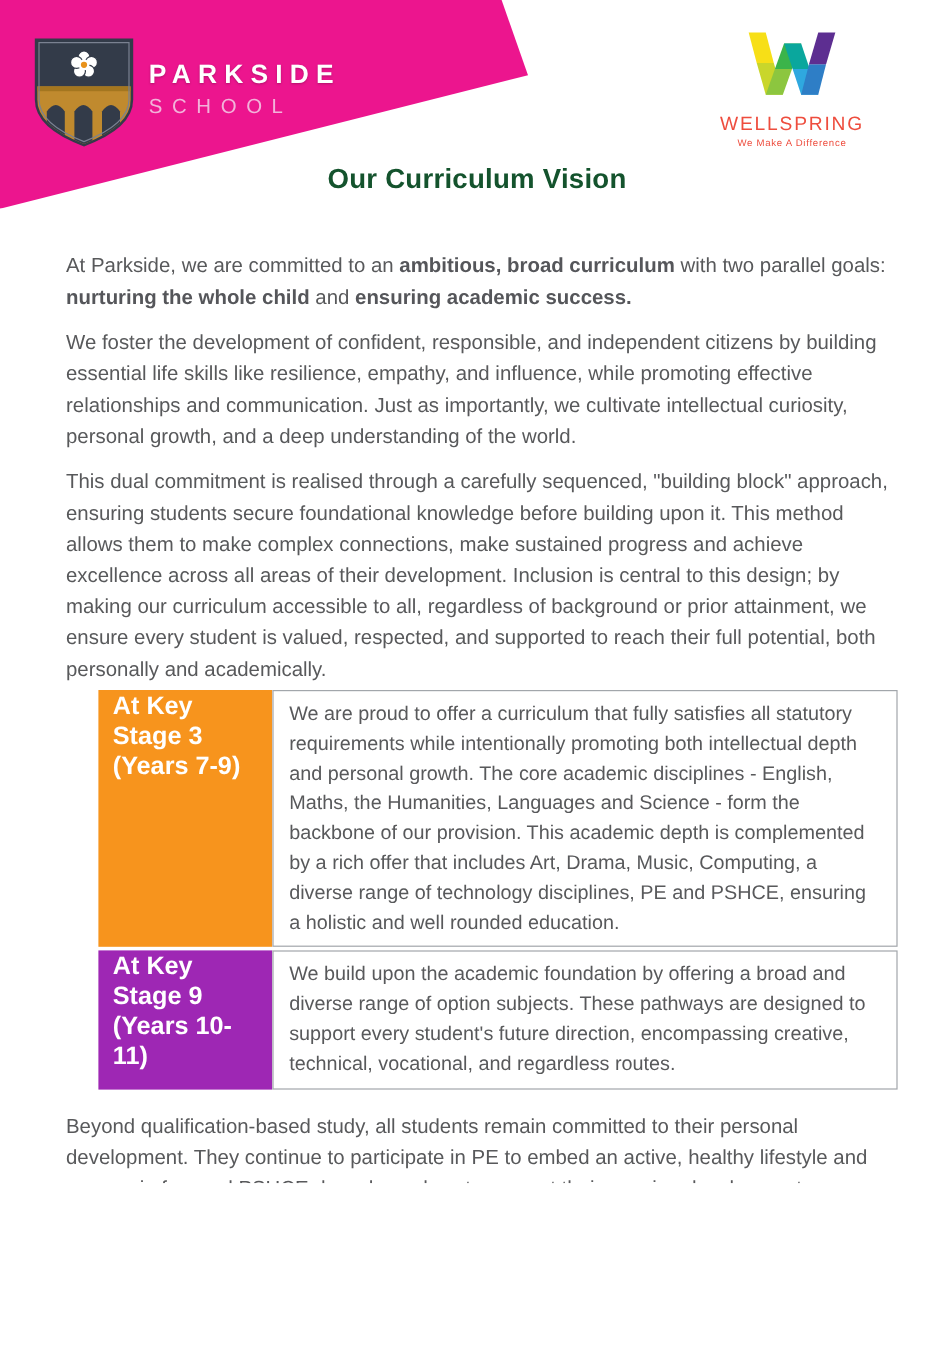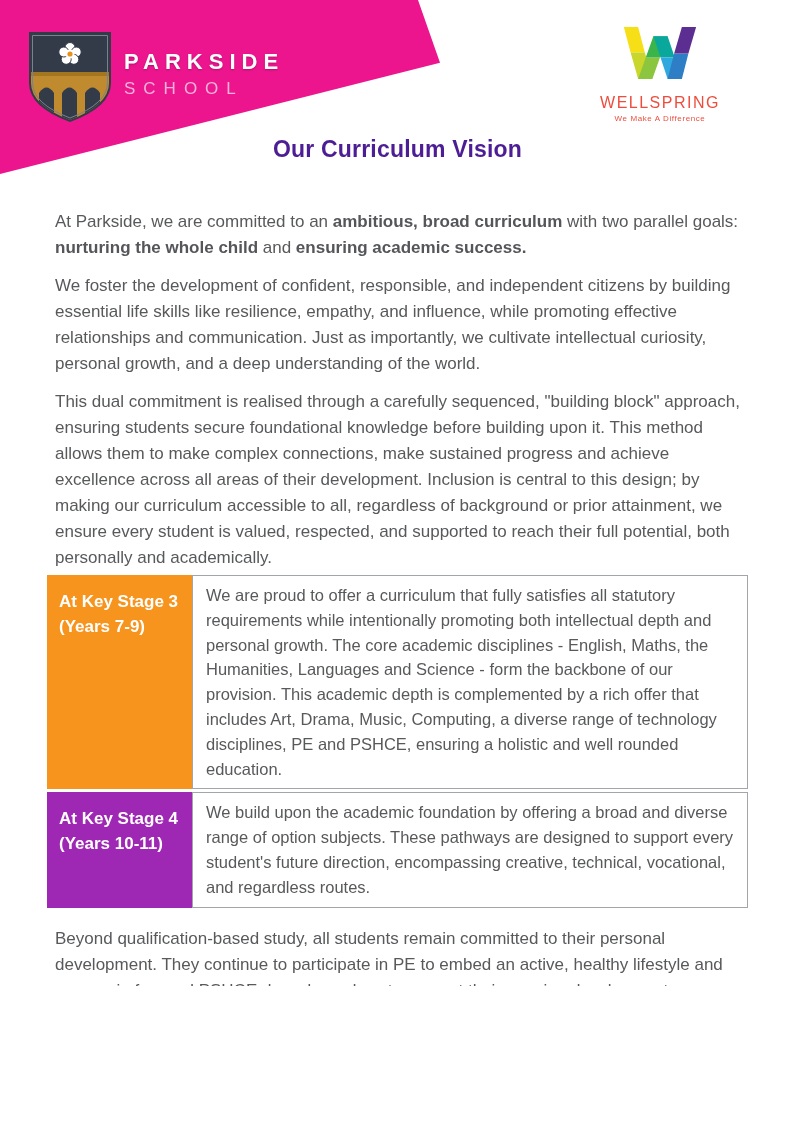--- a/index.html
+++ b/index.html
@@ -23,32 +23,32 @@
     color:#f2b3da;font-size:17px;letter-spacing:8px;margin-top:5px;font-weight:normal;
   }
   
   .trust{position:absolute;left:560px;top:24px;width:200px;text-align:center;z-index:3;}
   .trust .wmark{display:inline-block;}
   .trust-name{color:#ee4d3e;font-size:16px;letter-spacing:1.5px;margin-top:8px;font-weight:normal;}
   .trust-tagline{color:#ee4d3e;font-size:8px;letter-spacing:.6px;margin-top:2px;font-weight:normal;}
   
   .content{position:relative;z-index:1;padding:0 53px 0 55px;}
   .page-title{
-    margin:136px 0 13px 0;text-align:center;font-size:23px;font-weight:bold;color:#4c1d95;
+    margin:136px 0 13px 0;text-align:center;font-size:23px;font-weight:bold;color:#14532d;
     letter-spacing:.2px;
   }
   .para{font-size:17px;line-height:26px;margin:12px 0 0 0;}
   .para.first{margin-top:46px;}
   .para b{color:#55565a;}
   
   .ks-table{margin:4px -8px 0 -8px;}
   .ks-row{display:flex;align-items:stretch;margin-bottom:3px;}
   .ks-head{
-    width:121px;flex:0 0 121px;padding:14px 12px;color:#fff;font-weight:bold;
-    font-size:17px;line-height:25px;
+    width:121px;flex:0 0 121px;padding:1px 12px;color:#fff;font-weight:bold;
+    font-size:21px;line-height:25px;margin-left:35px;
   }
   .ks-body{
     flex:1;border:1px solid #a2a6ab;background:#fff;padding:7px 12px 7px 13px;
     font-size:16.5px;line-height:24.8px;
   }
   .closing{margin-top:18px;}
   
   .blob{position:absolute;border-radius:50%;z-index:0;}
   .blob-yellow{left:-78px;top:1037px;width:156px;height:160px;border-radius:42%;}
   .blob-teal{left:688px;top:1008px;width:264px;height:264px;}
@@ -123,21 +123,21 @@
     <div class="ks-table">
       <div class="ks-row">
         <div class="ks-head" style="background-color: rgb(247, 148, 29);">
           <div>At Key Stage 3</div>
           <div>(Years 7-9)</div>
         </div>
         <div class="ks-body">We are proud to offer a curriculum that fully satisfies all statutory requirements while intentionally promoting both intellectual depth and personal growth. The core academic disciplines - English, Maths, the Humanities, Languages and Science - form the backbone of our provision. This academic depth is complemented by a rich offer that includes Art, Drama, Music, Computing, a diverse range of technology disciplines, PE and PSHCE, ensuring a holistic and well rounded education.</div>
       </div>
       <div class="ks-row">
         <div class="ks-head" style="background-color: rgb(158, 39, 180);">
-          <div>At Key Stage 4</div>
+          <div>At Key Stage 9</div>
           <div>(Years 10-11)</div>
         </div>
         <div class="ks-body">We build upon the academic foundation by offering a broad and diverse range of option subjects. These pathways are designed to support every student's future direction, encompassing creative, technical, vocational, and regardless routes.</div>
       </div>
     </div>
 
     <p class="para closing">Beyond qualification-based study, all students remain committed to their personal development. They continue to participate in PE to embed an active, healthy lifestyle and engage in focused PSHCE drop-down days to support their ongoing development as confident, responsible, and independent citizens.</p>
   </div>
 
   <div class="blob blob-teal" style="background-color: rgb(20, 165, 203);"></div>

